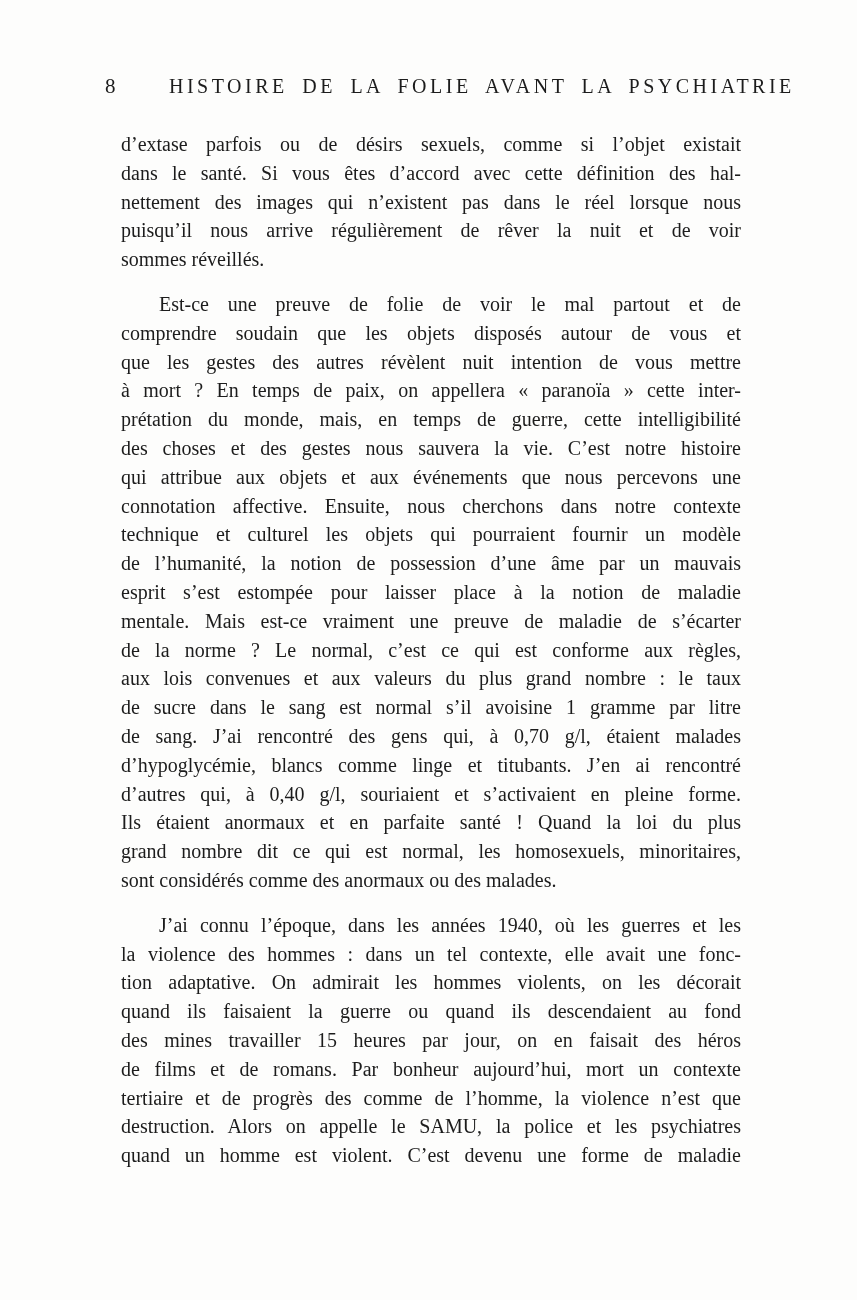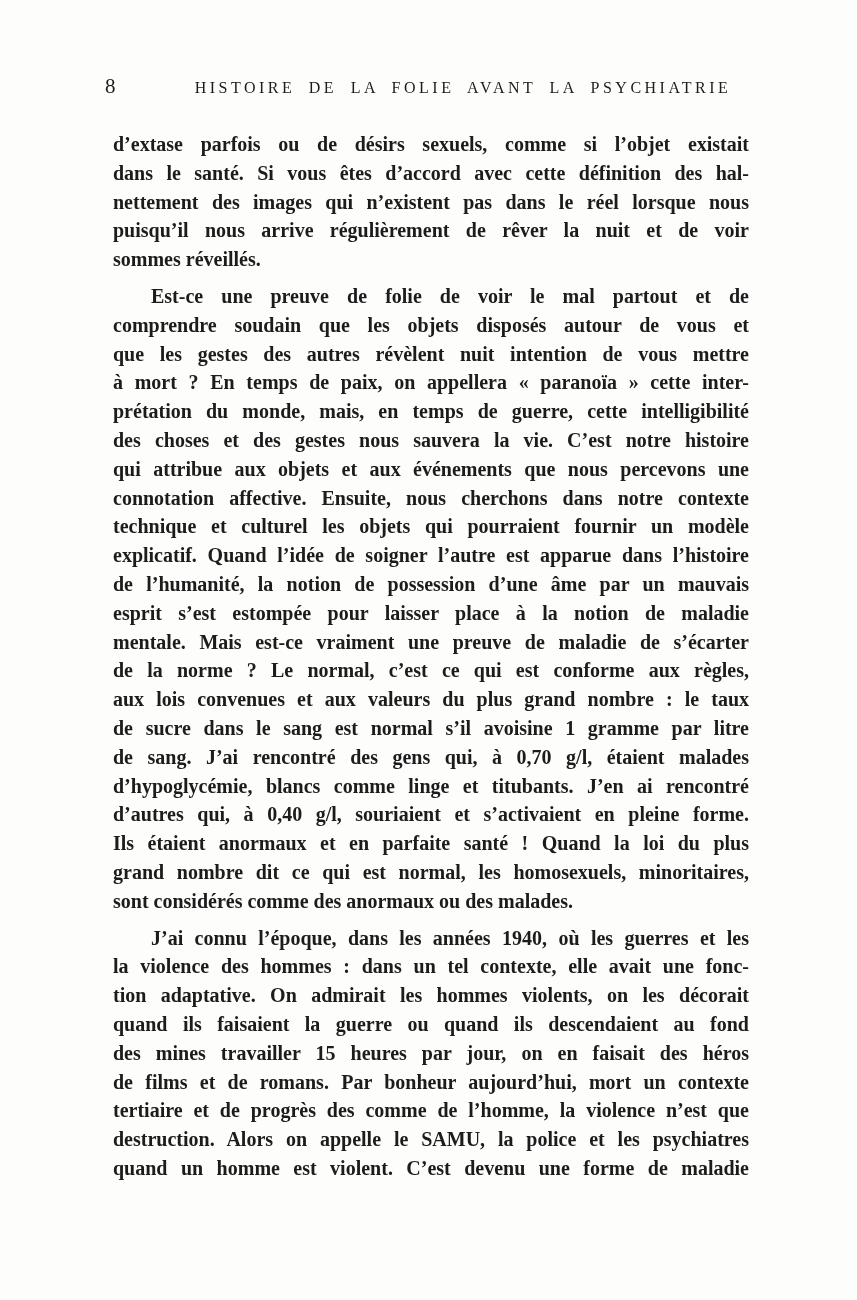--- a/index.html
+++ b/index.html
@@ -25,32 +25,31 @@
   }
   .page-number {
     font-size: 21px;
     width: 64px;
     flex: 0 0 64px;
     letter-spacing: 0;
   }
   .running-title {
     flex: 1 1 auto;
     text-align: center;
-    font-size: 16px;
+    font-size: 20px;
     letter-spacing: 3.5px;
     word-spacing: 6px;
     white-space: nowrap;
   }
   .page-body {
     font-size: 20px;
     line-height: 28.8px;
   }
   .paragraph {
-    margin: 8px;
-    font-weight: bold;
+    margin: 16px;
   }
   .line {
     text-align: justify;
     text-align-last: justify;
     white-space: normal;
   }
   .line.para-end {
     text-align-last: left;
   }
   .paragraph.indent .line.first {
@@ -76,21 +75,20 @@
       <div class="paragraph indent">
         <div class="line first">Est-ce une preuve de folie de voir le mal partout et de</div>
         <div class="line">comprendre soudain que les objets disposés autour de vous et</div>
         <div class="line">que les gestes des autres révèlent nuit intention de vous mettre</div>
         <div class="line">à mort ? En temps de paix, on appellera « paranoïa » cette inter-</div>
         <div class="line">prétation du monde, mais, en temps de guerre, cette intelligibilité</div>
         <div class="line">des choses et des gestes nous sauvera la vie. C’est notre histoire</div>
         <div class="line">qui attribue aux objets et aux événements que nous percevons une</div>
         <div class="line">connotation affective. Ensuite, nous cherchons dans notre contexte</div>
         <div class="line">technique et culturel les objets qui pourraient fournir un modèle</div>
-        <div class="line">explicatif. Quand l’idée de soigner l’autre est apparue dans l’histoire</div>
         <div class="line">de l’humanité, la notion de possession d’une âme par un mauvais</div>
         <div class="line">esprit s’est estompée pour laisser place à la notion de maladie</div>
         <div class="line">mentale. Mais est-ce vraiment une preuve de maladie de s’écarter</div>
         <div class="line">de la norme ? Le normal, c’est ce qui est conforme aux règles,</div>
         <div class="line">aux lois convenues et aux valeurs du plus grand nombre : le taux</div>
         <div class="line">de sucre dans le sang est normal s’il avoisine 1 gramme par litre</div>
         <div class="line">de sang. J’ai rencontré des gens qui, à 0,70 g/l, étaient malades</div>
         <div class="line">d’hypoglycémie, blancs comme linge et titubants. J’en ai rencontré</div>
         <div class="line">d’autres qui, à 0,40 g/l, souriaient et s’activaient en pleine forme.</div>
         <div class="line">Ils étaient anormaux et en parfaite santé ! Quand la loi du plus</div>

